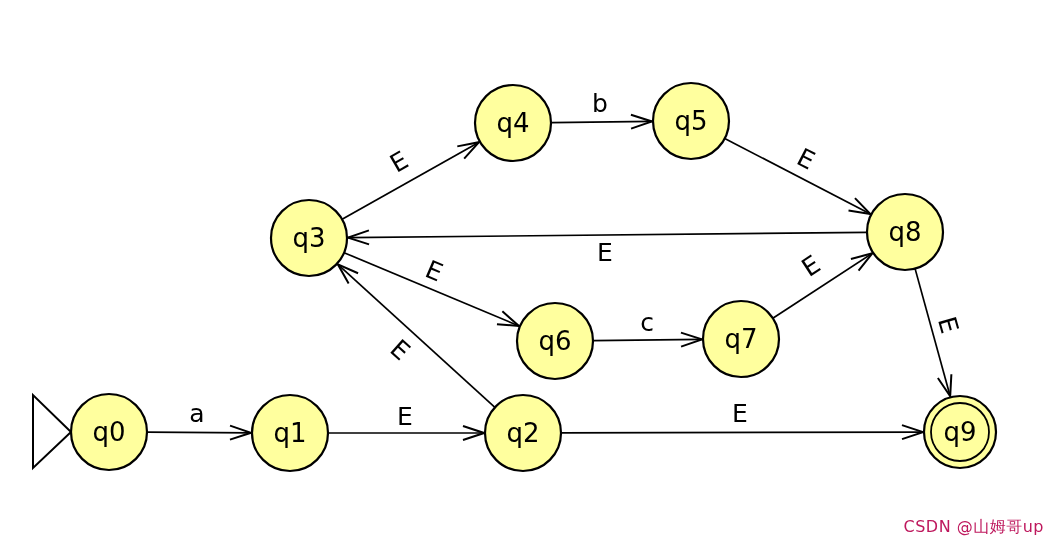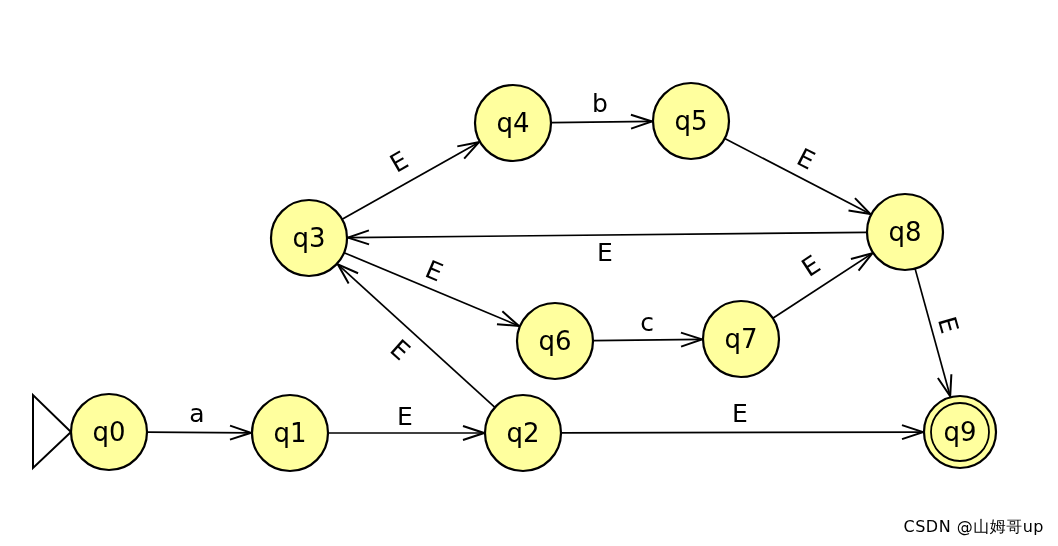--- a/index.html
+++ b/index.html
@@ -5,21 +5,21 @@
   html,body{margin:0;padding:0;background:#ffffff;}
   body{font-family:"DejaVu Sans","Liberation Sans",sans-serif;}
   .stage{position:relative;width:1058px;height:546px;background:#ffffff;overflow:hidden;}
   svg{display:block;}
   .state{fill:#FFFF9E;stroke:#000000;stroke-width:2.2;}
   .inner{fill:none;stroke:#000000;stroke-width:1.8;}
   .edge{stroke:#000000;stroke-width:1.7;fill:none;}
   .slabel{font-size:26px;fill:#000000;text-anchor:middle;dominant-baseline:central;}
   .elabel{font-size:25px;fill:#000000;text-anchor:middle;dominant-baseline:central;}
   .startArrow{fill:#ffffff;stroke:#000000;stroke-width:2;}
-  .watermark{position:absolute;right:14px;bottom:8px;font-size:16px;color:#000000;
+  .watermark{position:absolute;right:14px;bottom:8px;font-size:16px;color:#be185d;
              letter-spacing:0.5px;user-select:none;}
 </style>
 </head>
 <body>
 
 <div class="stage">
   <svg id="automaton" width="1058" height="546" viewBox="0 0 1058 546">
     <defs>
       <marker id="arrow" markerUnits="userSpaceOnUse" markerWidth="26" markerHeight="20" refX="24" refY="10" orient="auto">
         <path d="M3,3 L24,10 L3,17" fill="none" stroke="#000000" stroke-width="2"></path>

